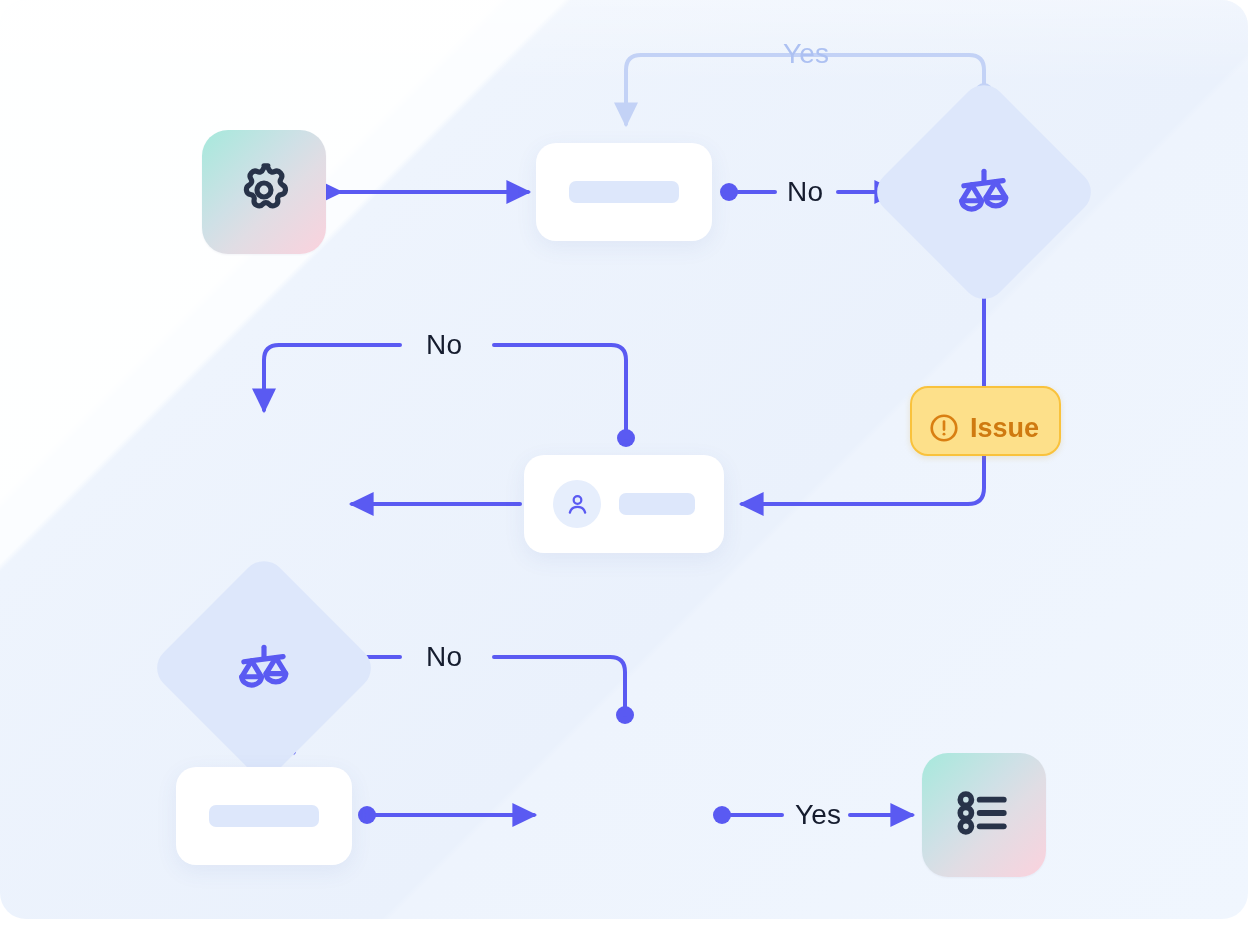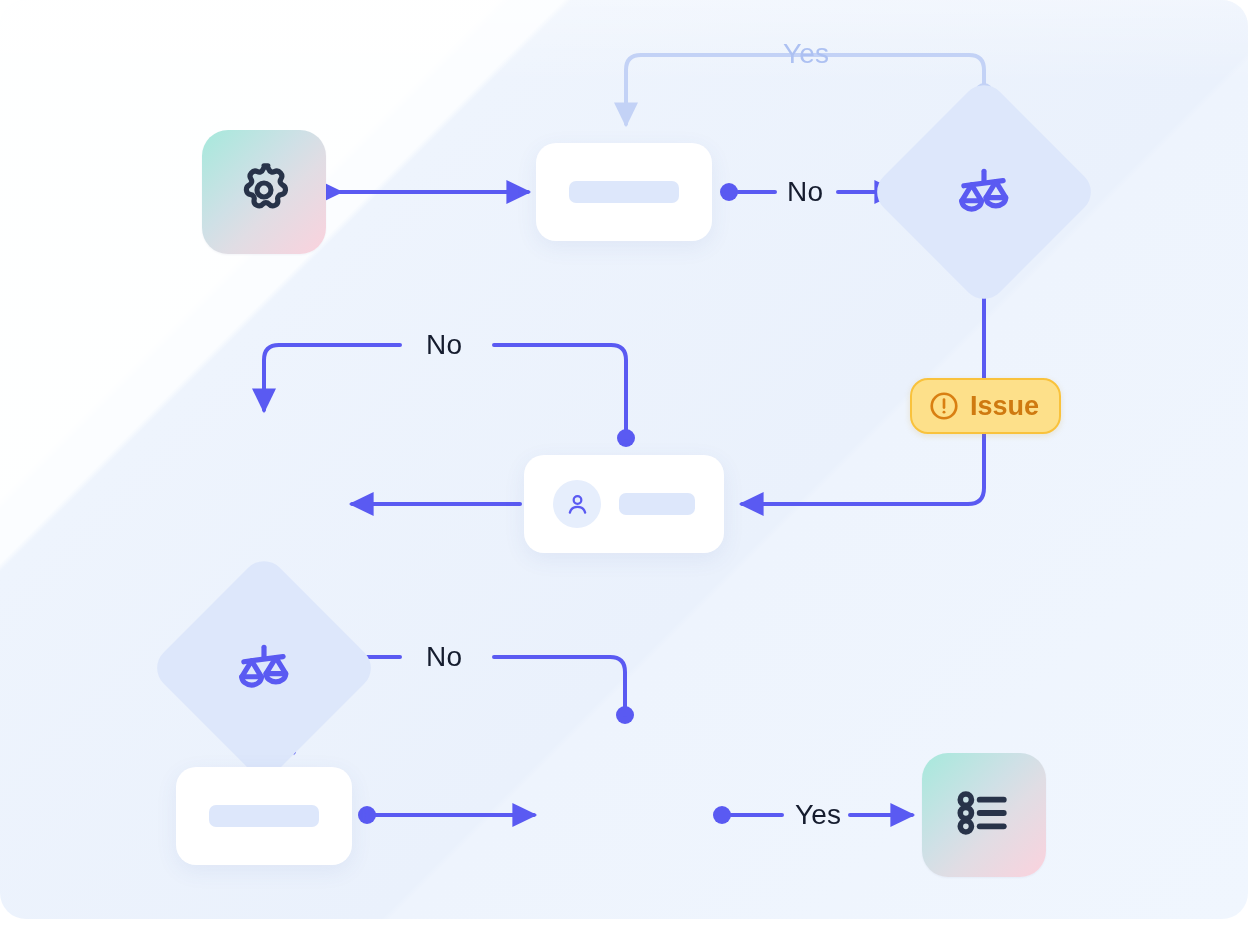--- a/index.html
+++ b/index.html
@@ -88,25 +88,26 @@
     display: flex; align-items: center; justify-content: center;
   }
 
   .badge {
     display: inline-flex;
     align-items: center;
     gap: 10px;
     background: #fde08a;
     border: 2px solid #f9c23c;
     border-radius: 18px;
-    padding: 10px 20px 10px 16px;
+    padding: 24px 20px 10px 16px;
     color: #cf7a10;
     font-size: 27px;
     font-weight: 600;
     box-shadow: 0 2px 6px rgba(200,150,20,0.18);
+    margin-top: 8px;
   }
 
   .edge-label {
     position: absolute;
     color: #151c2e;
     font-size: 28px;
     font-weight: 400;
     letter-spacing: 0.2px;
     white-space: nowrap;
   }

